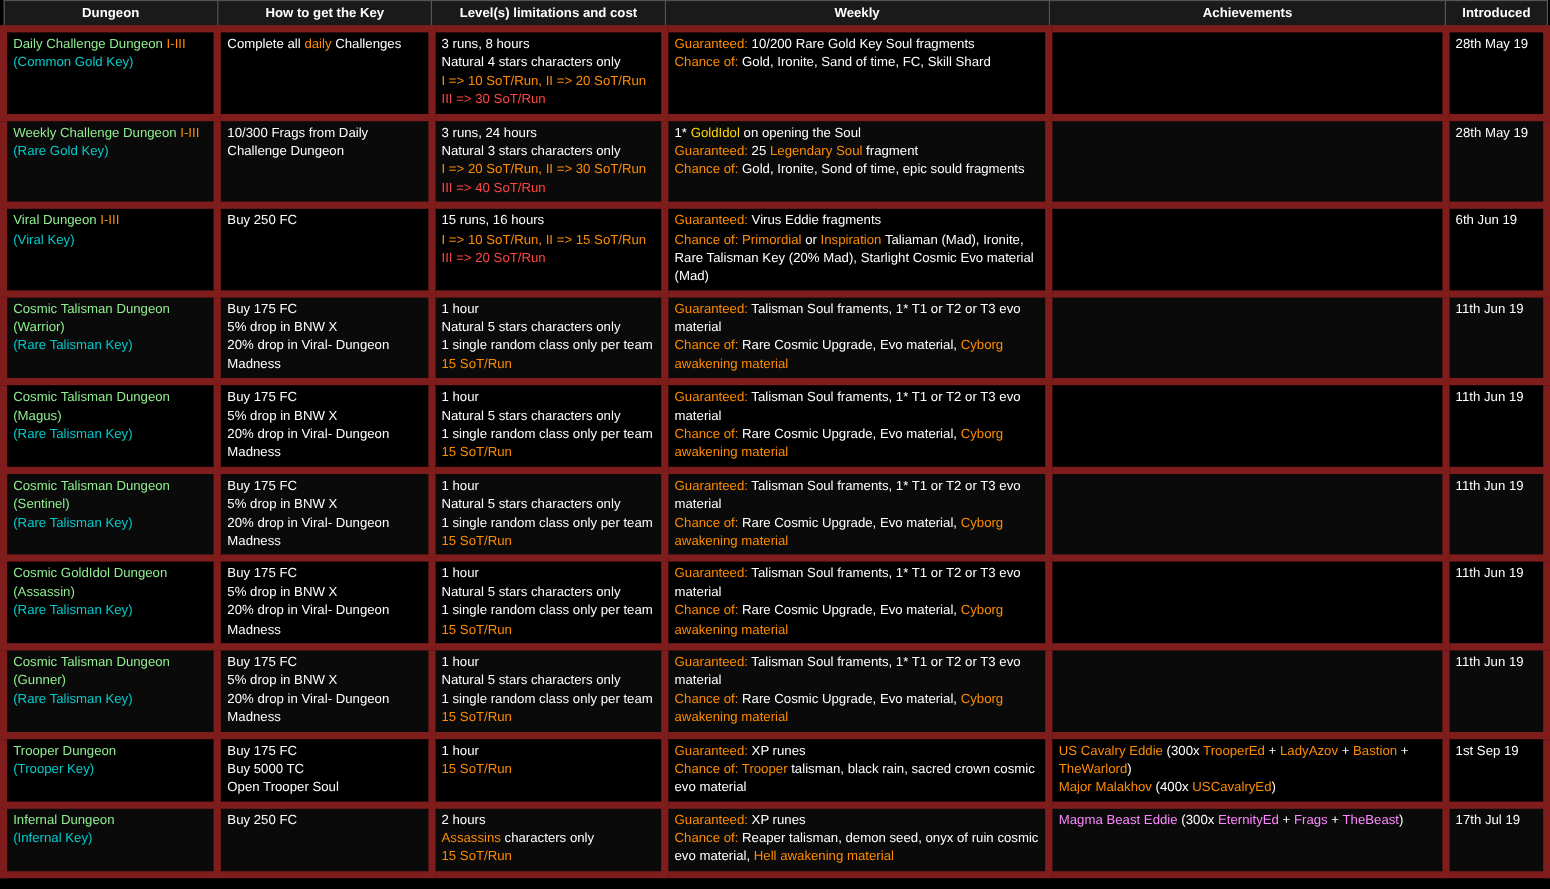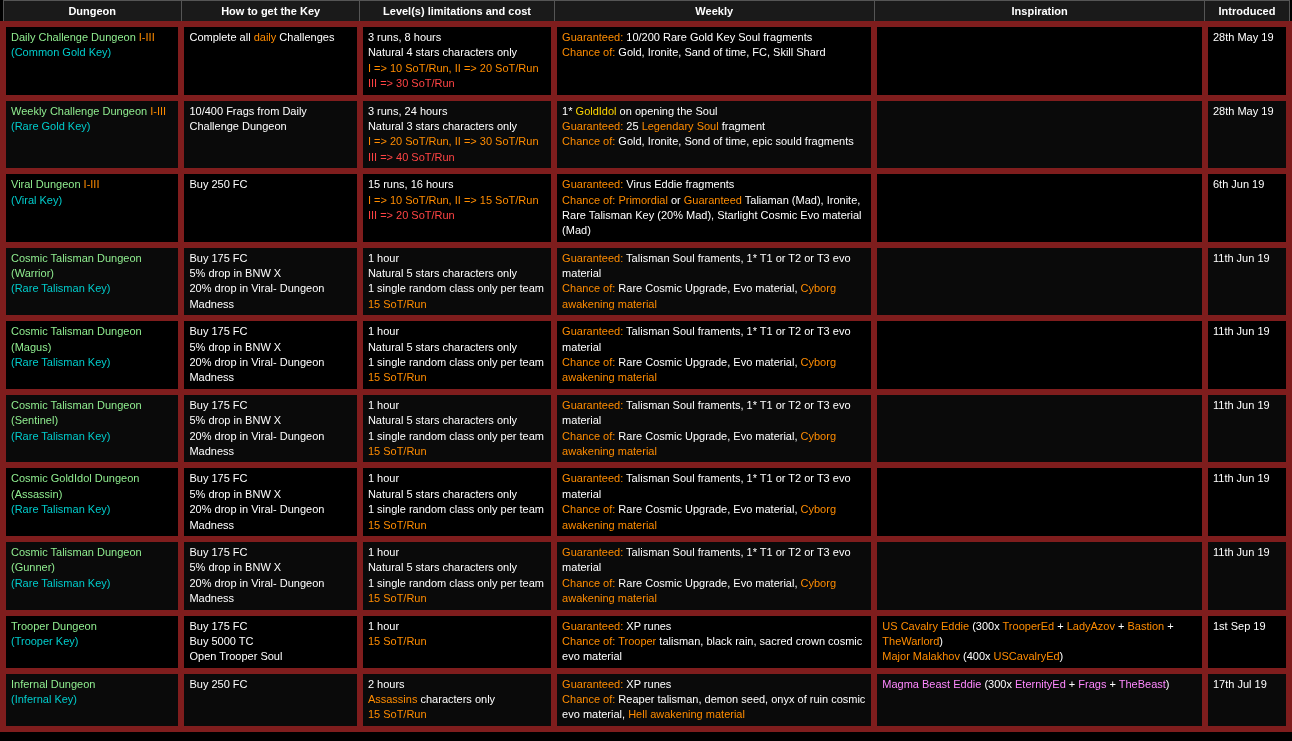--- a/index.html
+++ b/index.html
@@ -58,21 +58,21 @@
     <col class="col-rewards">
     <col class="col-achievements">
     <col class="col-introduced">
   </colgroup>
   <thead>
     <tr>
       <th>Dungeon</th>
       <th>How to get the Key</th>
       <th>Level(s) limitations and cost</th>
       <th>Weekly</th>
-      <th>Inspiration</th>
+      <th>Achievements</th>
       <th>Introduced</th>
     </tr>
   </thead>
   <tbody>
 
     <tr>
       <td>
         <span class="c-lgreen">Daily Challenge Dungeon <span class="c-orange">I-III</span></span><br>
         <span class="c-cyan">(Common Gold Key)</span>
       </td>
@@ -92,21 +92,21 @@
       <td></td>
       <td>28th May 19</td>
     </tr>
 
     <tr>
       <td>
         <span class="c-lgreen">Weekly Challenge Dungeon <span class="c-orange">I-III</span></span><br>
         <span class="c-cyan">(Rare Gold Key)</span>
       </td>
       <td>
-        10/400 Frags from Daily Challenge Dungeon
+        10/300 Frags from Daily Challenge Dungeon
       </td>
       <td>
         3 runs, 24 hours<br>
         Natural 3 stars characters only<br>
         <span class="c-orange">I =&gt; 20 SoT/Run, II =&gt; 30 SoT/Run</span><br>
         <span class="c-red">III =&gt; 40 SoT/Run</span>
       </td>
       <td>
         1* <span class="c-gold">GoldIdol</span> on opening the Soul<br>
         <span class="c-orange">Guaranteed:</span> 25 <span class="c-orange">Legendary Soul</span> fragment<br>
@@ -124,21 +124,21 @@
       <td>
         Buy 250 FC
       </td>
       <td>
         15 runs, 16 hours<br>
         <span class="c-orange">I =&gt; 10 SoT/Run, II =&gt; 15 SoT/Run</span><br>
         <span class="c-red">III =&gt; 20 SoT/Run</span>
       </td>
       <td>
         <span class="c-orange">Guaranteed:</span> Virus Eddie fragments<br>
-        <span class="c-orange">Chance of:</span> <span class="c-orange">Primordial</span> or <span class="c-orange">Guaranteed</span> Taliaman (Mad), Ironite, Rare Talisman Key (20% Mad), Starlight Cosmic Evo material (Mad)
+        <span class="c-orange">Chance of:</span> <span class="c-orange">Primordial</span> or <span class="c-orange">Inspiration</span> Taliaman (Mad), Ironite, Rare Talisman Key (20% Mad), Starlight Cosmic Evo material (Mad)
       </td>
       <td></td>
       <td>6th Jun 19</td>
     </tr>
 
     <tr>
       <td>
         <span class="c-lgreen">Cosmic Talisman Dungeon (Warrior)</span><br>
         <span class="c-cyan">(Rare Talisman Key)</span>
       </td>

